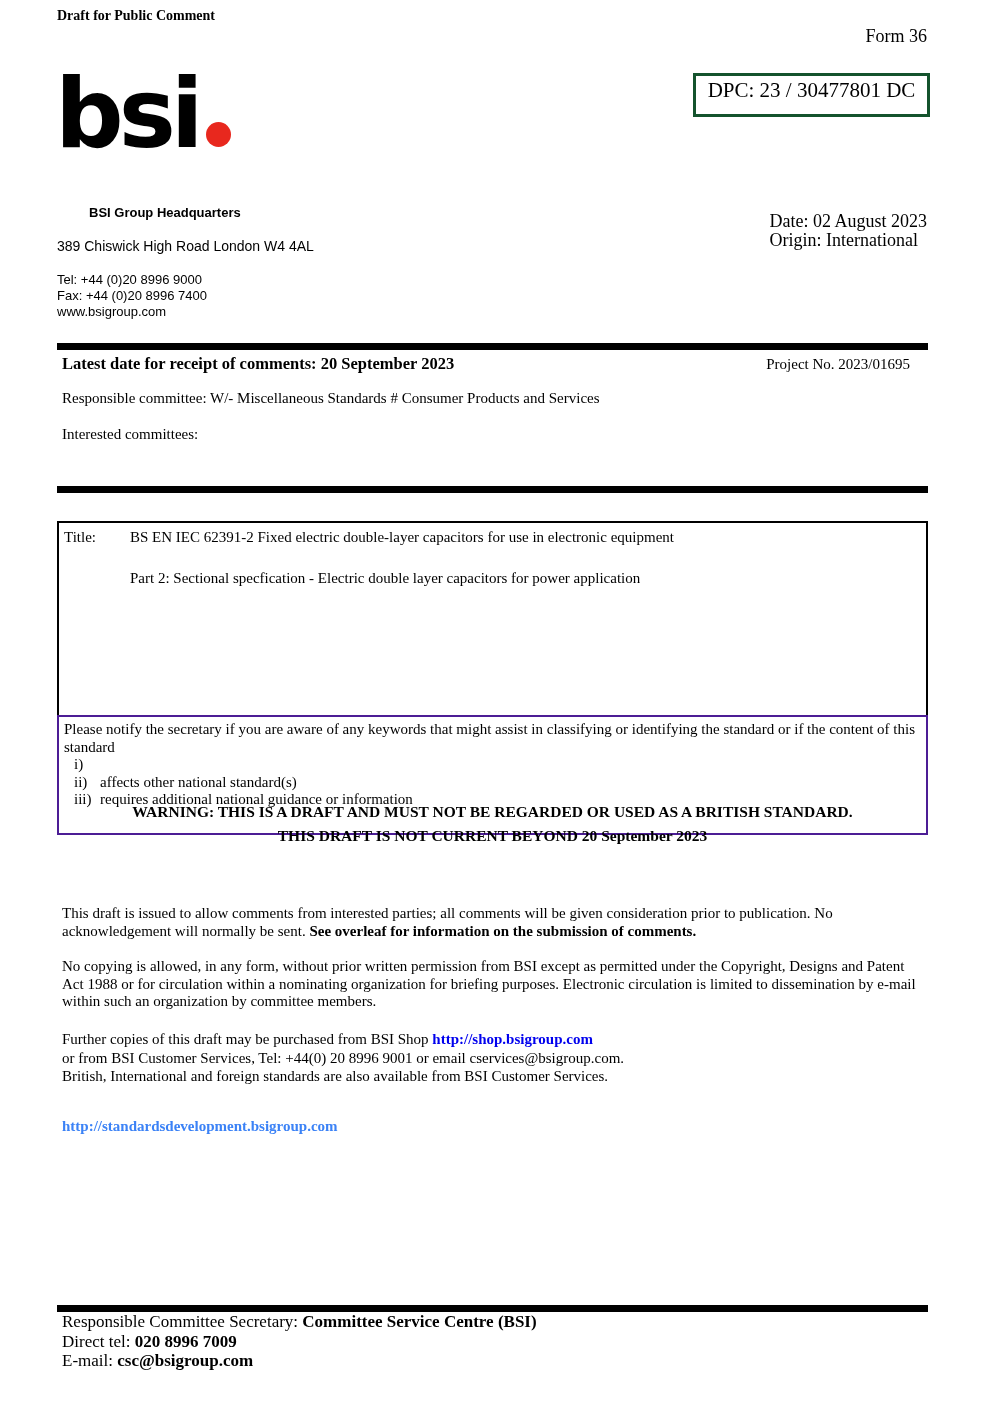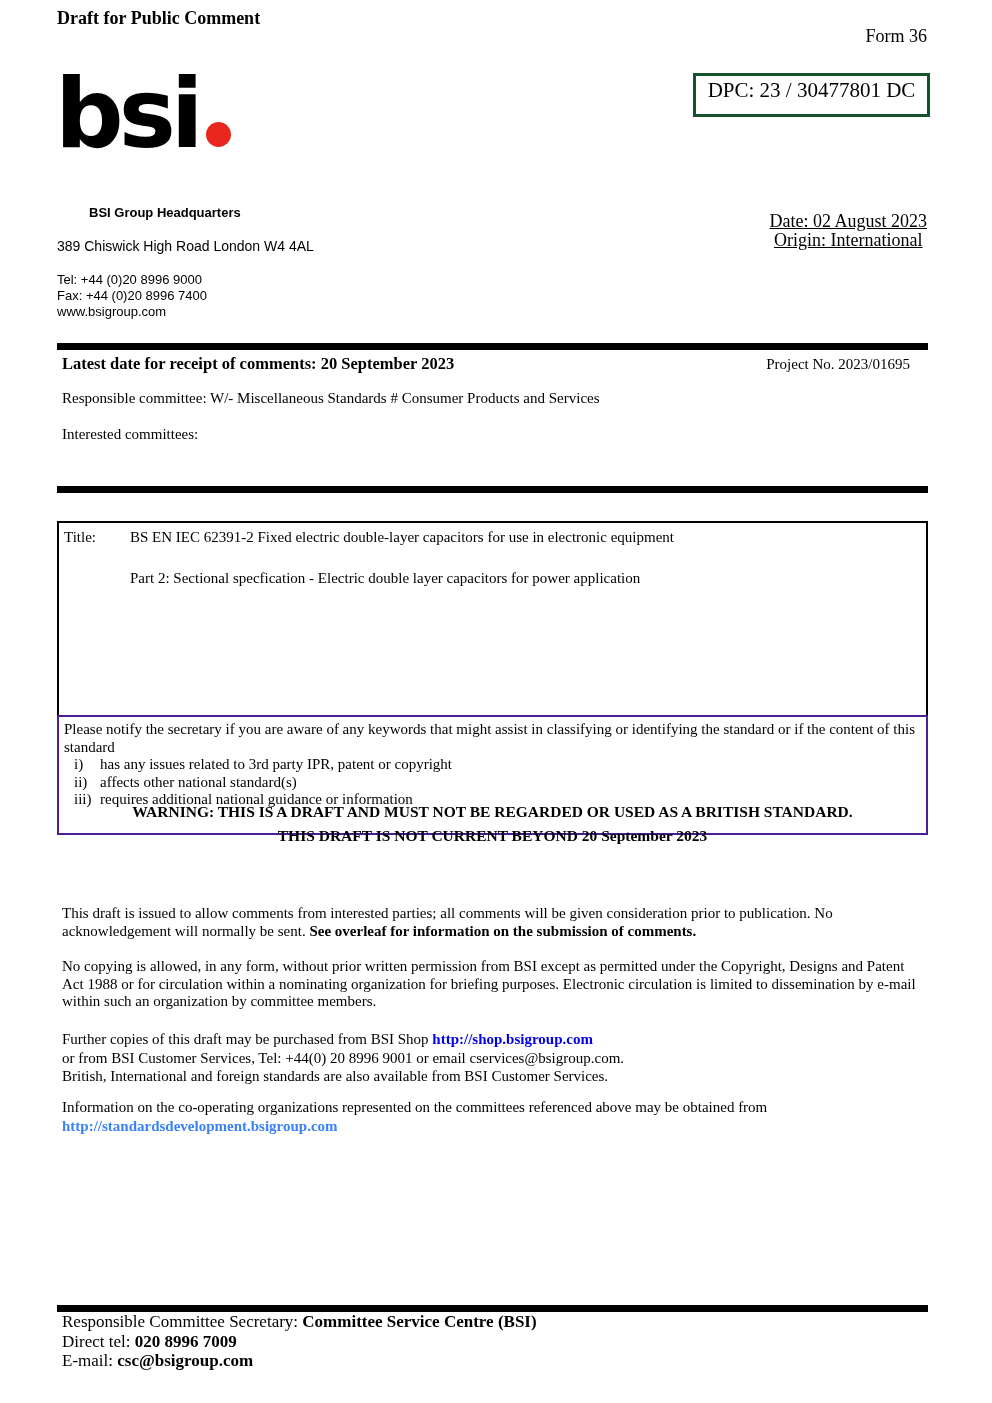--- a/index.html
+++ b/index.html
@@ -6,41 +6,41 @@
   html, body { background: #ffffff; }
   body {
     width: 992px; height: 1403px;
     font-family: "Liberation Serif", serif;
     color: #000;
     position: relative;
     overflow: hidden;
   }
   .page { position: absolute; inset: 0; }
 
-  .draft-label { position: absolute; left: 57px; top: 8px; font-size: 18px; font-weight: bold; }
+  .draft-label { position: absolute; left: 57px; top: 8px; font-size: 14px; font-weight: bold; }
   .form-label  { position: absolute; right: 65px; top: 26px; font-size: 18px; }
 
   .dpc-box {
     position: absolute; left: 693px; top: 73px; width: 237px; height: 44px;
     border: 3px solid #14532d; text-align: center; font-size: 21px; padding-top: 2px;
   }
 
   .logo { position: absolute; left: 55px; top: 62px; font-family: "DejaVu Sans", sans-serif;
           font-weight: bold; font-size: 96px; letter-spacing: -5px; line-height: 1.1; }
   .logo .dot { display: inline-block; width: 25px; height: 25px; border-radius: 50%;
                margin-left: 7px; vertical-align: baseline; }
 
   .address { position: absolute; left: 57px; top: 205px; font-family: "Liberation Sans", sans-serif; }
   .address .hq   { font-size: 13px; font-weight: bold; padding-left: 32px; }
   .address .street { font-size: 14px; margin-top: 18px; }
   .address .tel  { font-size: 13px; margin-top: 18px; line-height: 16px; }
   .address .fax  { font-size: 13px; line-height: 16px; }
   .address .web  { font-size: 13px; line-height: 16px; }
 
-  .meta { position: absolute; right: 65px; top: 212px; text-align: center; font-size: 18px; line-height: 19px; text-decoration: underline; }
+  .meta { position: absolute; right: 65px; top: 212px; text-align: left; font-size: 18px; line-height: 19px; }
 
   .bar { position: absolute; left: 57px; width: 871px; height: 7px; background: #000; }
   .bar1 { top: 343px; }
   .bar2 { top: 486px; }
   .bar3 { top: 1305px; }
 
   .latest-row { position: absolute; left: 62px; top: 354px; width: 848px; }
   .latest-date { font-size: 16.5px; font-weight: bold; float: left; }
   .project-no  { font-size: 15px; float: right; margin-top: 2px; }
 
@@ -122,21 +122,20 @@
       <span class="title-label">Title:</span>
       <span>BS EN IEC 62391-2 Fixed electric double-layer capacitors for use in electronic equipment</span>
     </div>
     <div class="title-line2">Part 2: Sectional specfication - Electric double layer capacitors for power application</div>
   </div>
 
   <div class="keywords-box">
     <div>Please notify the secretary if you are aware of any keywords that might assist in classifying or identifying the standard or if the content of this standard</div>
     <div class="kw-item">
       <span class="kw-num">i)</span>
-      <span>has any issues related to 3rd party IPR, patent or copyright</span>
     </div>
     <div class="kw-item">
       <span class="kw-num">ii)</span>
       <span>affects other national standard(s)</span>
     </div>
     <div class="kw-item">
       <span class="kw-num">iii)</span>
       <span>requires additional national guidance or information</span>
     </div>
   </div>
@@ -154,21 +153,20 @@
 
   <div class="para para3">
     <span>Further copies of this draft may be purchased from BSI Shop </span><a href="#" class="doclink" style="color: rgb(0, 0, 238);">http://shop.bsigroup.com</a>
     <br>
     <span>or from BSI Customer Services, Tel: +44(0) 20 8996 9001 or email cservices@bsigroup.com.</span>
     <br>
     <span>British, International and foreign standards are also available from BSI Customer Services.</span>
   </div>
 
   <div class="para para4">
-    <span>Information on the co-operating organizations represented on the committees referenced above may be obtained from</span>
     <br>
     <a href="#" class="doclink" style="color: #3b82f6;">http://standardsdevelopment.bsigroup.com</a>
   </div>
 
   <div class="bar bar3"></div>
 
   <div class="footer">
     <div>
       <span>Responsible Committee Secretary: </span><b class="inline">Committee Service Centre (BSI)</b>
     </div>

